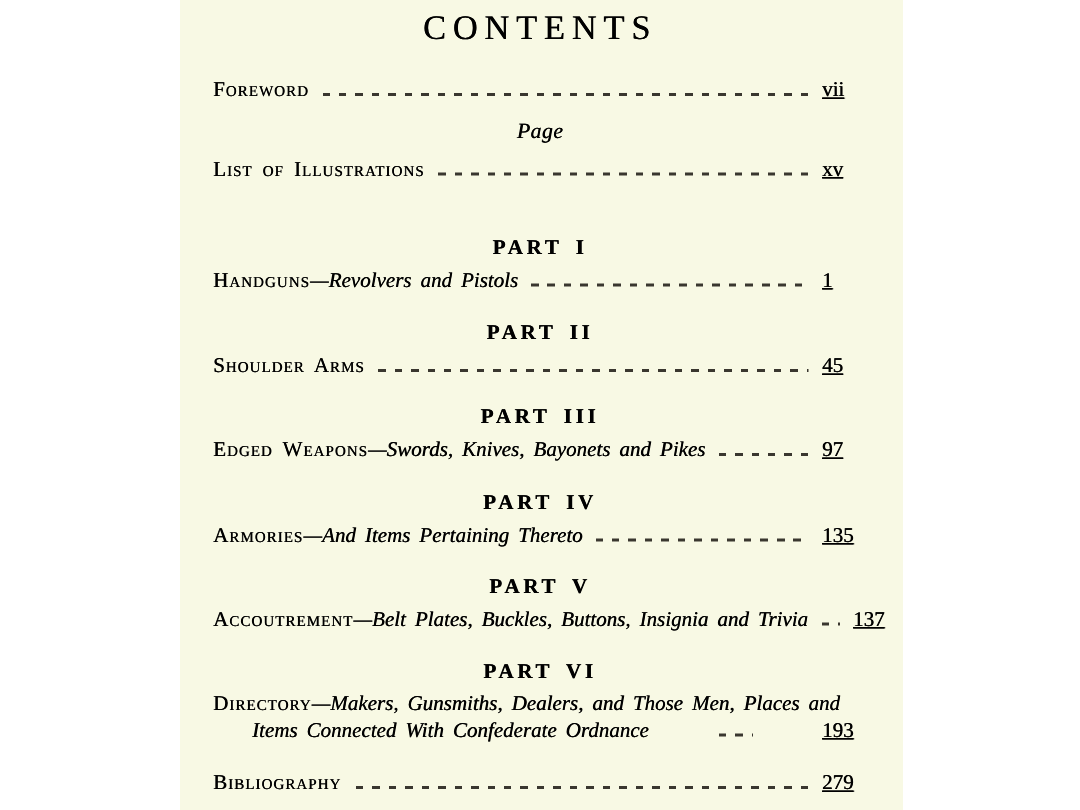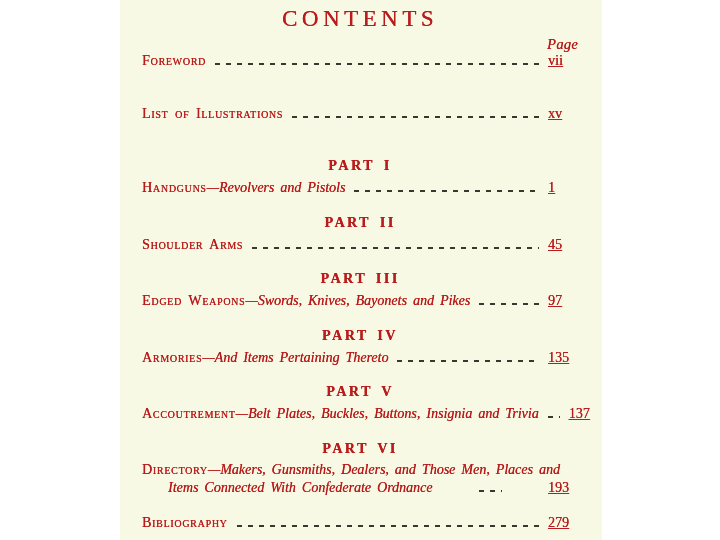--- a/index.html
+++ b/index.html
@@ -1,22 +1,22 @@
 <!DOCTYPE html>
 <html><head>
 <meta charset="utf-8">
 <style>
   html,body{margin:0;padding:0;background:#ffffff;}
   .stage{position:relative;width:720px;height:540px;background:#ffffff;overflow:hidden;
-         font-family:"Liberation Serif","DejaVu Serif",serif;color:#b91c1c;}
+         font-family:"Liberation Serif","DejaVu Serif",serif;color:#000000;}
   .page{position:absolute;left:120px;top:0;width:482px;height:540px;background:#f8f9e4;
         text-shadow:0.25px 0 0 currentColor;}
   .abs{position:absolute;left:22px;right:24px;}
   .title{text-align:center;font-size:23px;letter-spacing:4.5px;line-height:26px;}
-  .pagecol{text-align:right;font-style:italic;font-size:14.5px;letter-spacing:.3px;}
+  .pagecol{text-align:center;font-style:italic;font-size:14.5px;letter-spacing:.3px;margin-top:44px;}
   .row{display:flex;align-items:baseline;font-size:14px;line-height:18px;word-spacing:2.5px;white-space:nowrap;}
   .sc{font-variant:small-caps;letter-spacing:.7px;text-align:right;}
   .it{font-style:italic;}
   .leader{flex:1 1 auto;height:2px;margin:0 9px 3px 9px;min-width:12px;
           background:repeating-linear-gradient(90deg,#3a372f 0 5px,transparent 5px 11px);}
   .pagenum{min-width:30px;text-align:left;flex:0 0 auto;text-decoration:underline;}
   .part-heading{text-align:center;font-size:14px;font-weight:bold;letter-spacing:2.5px;line-height:18px;word-spacing:3px;}
   .wrapline{font-size:14px;line-height:18px;word-spacing:2.5px;white-space:nowrap;}
   .indent2{padding-left:26px;gap:37px;}
 </style>

